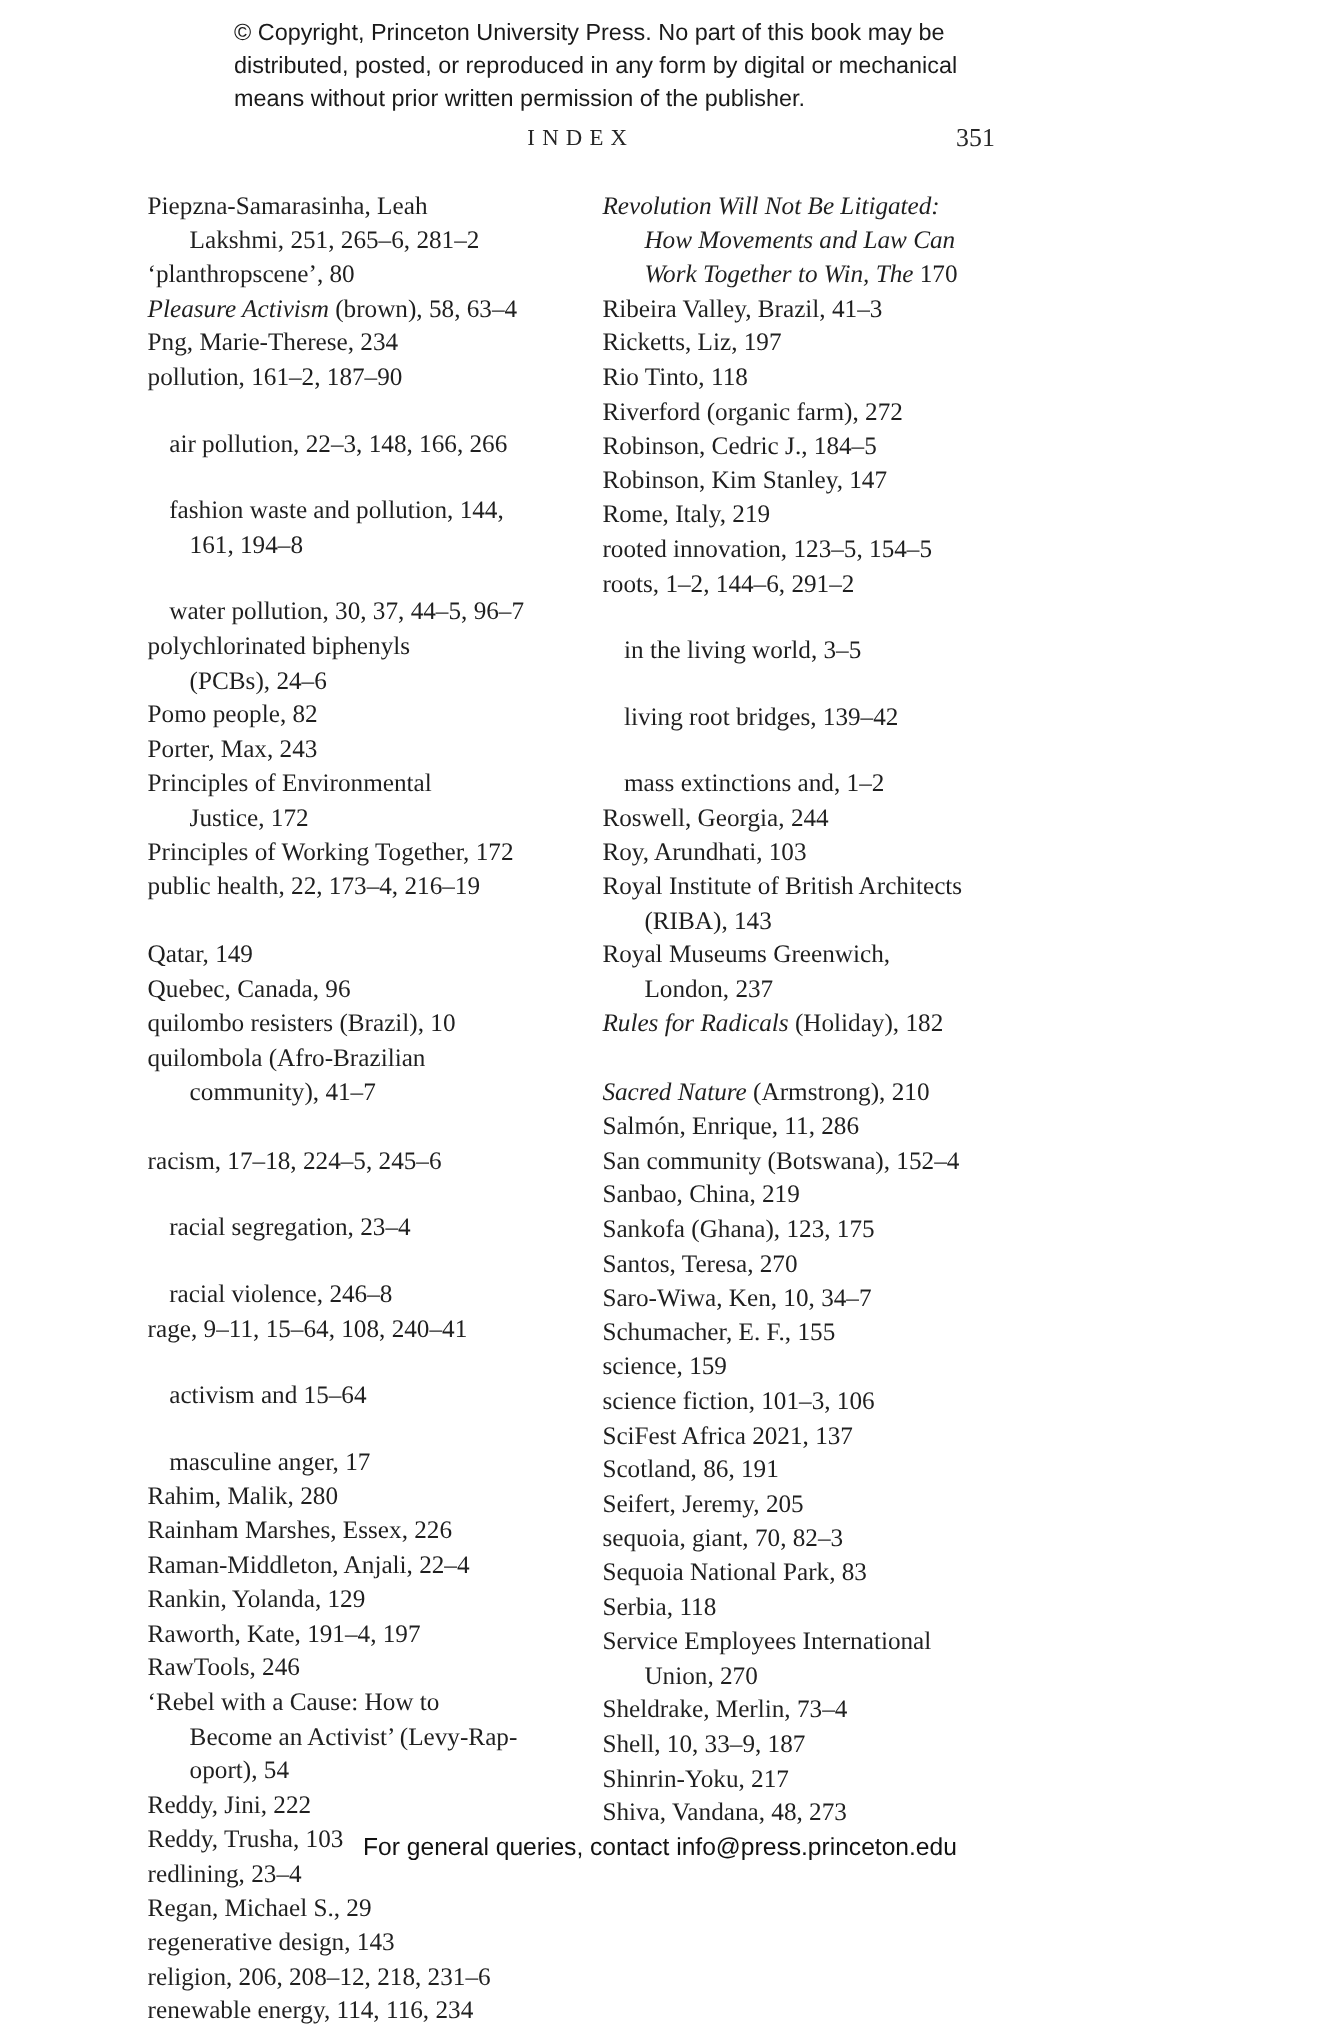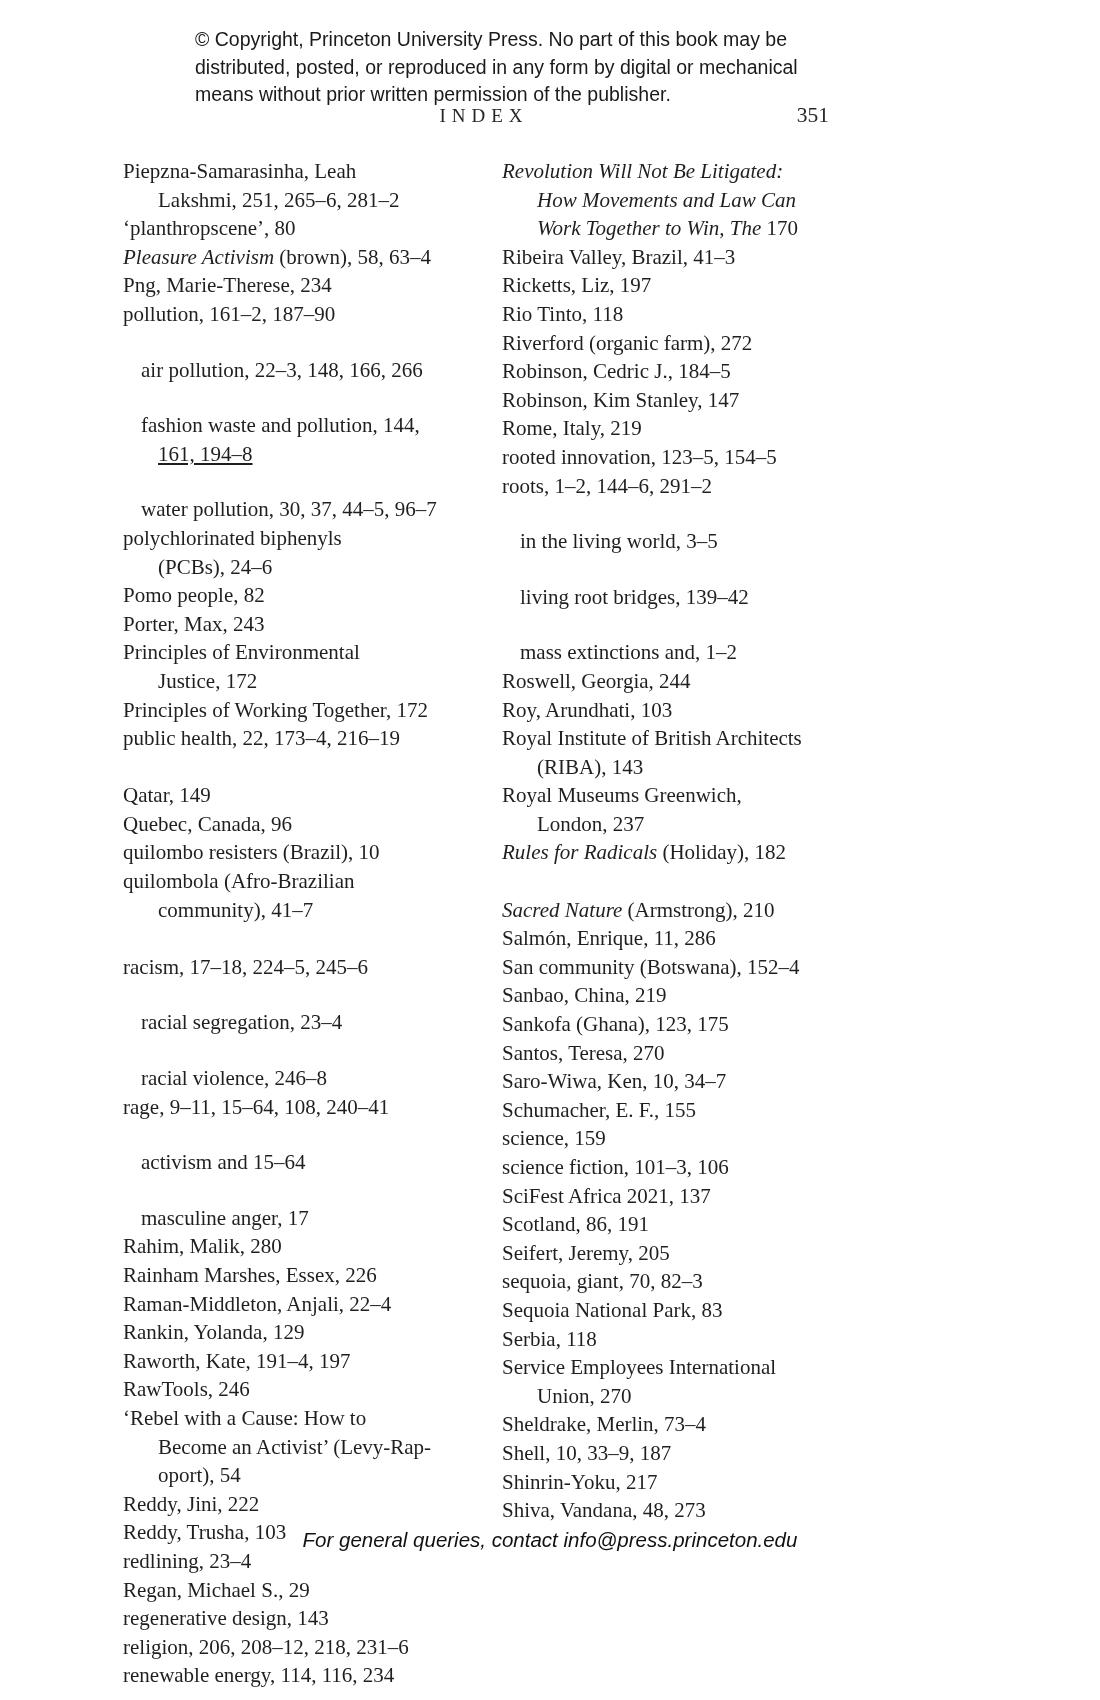--- a/index.html
+++ b/index.html
@@ -11,21 +11,21 @@
     position: relative;
     width: 1100px;
     height: 1700px;
     background: #ffffff;
     font-family: "Liberation Serif", serif;
     color: #1f1f1f;
     overflow: hidden;
   }
   .copyright {
     position: absolute;
-    top: 26px;
+    top: 14px;
     left: 195px;
     width: 680px;
     font-family: "Liberation Sans", sans-serif;
     font-size: 19.5px;
     line-height: 27.5px;
     color: #1a1a1a;
   }
   .c-line { white-space: nowrap; }
   .header-row {
     position: absolute;
@@ -55,33 +55,32 @@
     left: 123px;
     display: flex;
     gap: 19px;
     font-size: 21px;
     line-height: 28.6px;
   }
   .col { width: 360px; }
   .ln { white-space: nowrap; }
   .entry .cont { padding-left: 35px; }
   .entry.sub .first { padding-left: 18px; margin-top: 27px; }
-  .entry.sub .cont { padding-left: 35px; text-decoration: underline; }
+  .entry.sub .cont { padding-left: 35px; }
   .gap { height: 28.6px; }
   .it { font-style: italic; }
   .footer {
     position: absolute;
     top: 1528px;
     left: 0;
     width: 1100px;
     text-align: center;
     font-family: "Liberation Sans", sans-serif;
     font-size: 20.5px;
     color: #111111;
-    font-style: italic;
   }
 </style>
 </head>
 <body>
 
 <div class="page">
 
   <div class="copyright">
     <div class="c-line">© Copyright, Princeton University Press. No part of this book may be</div>
     <div class="c-line">distributed, posted, or reproduced in any form by digital or mechanical</div>

